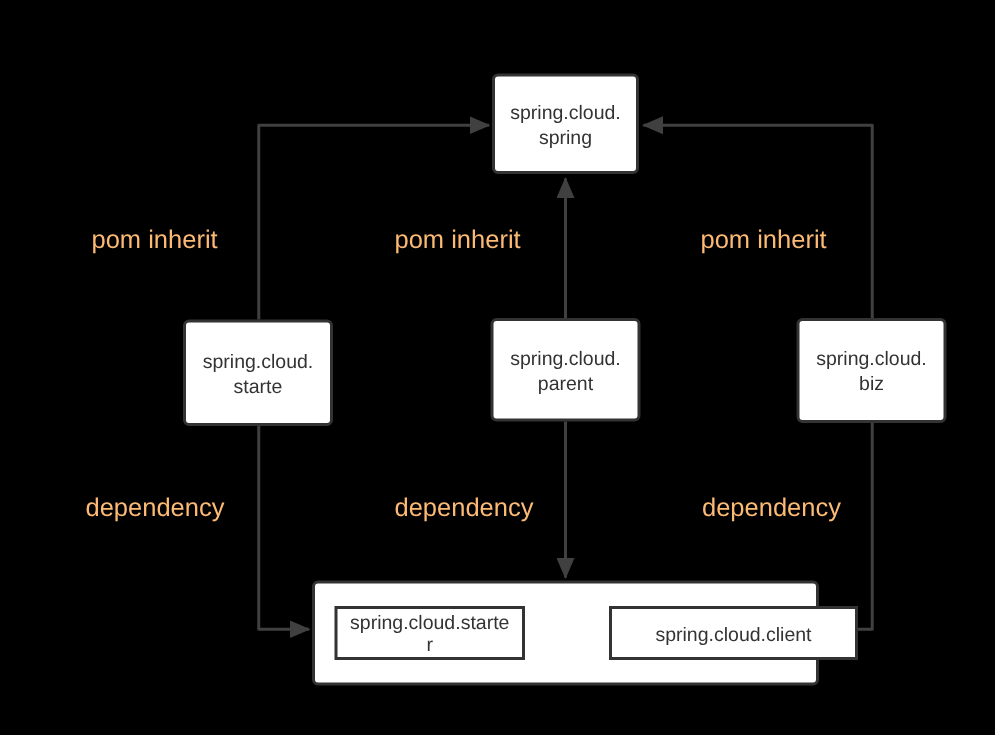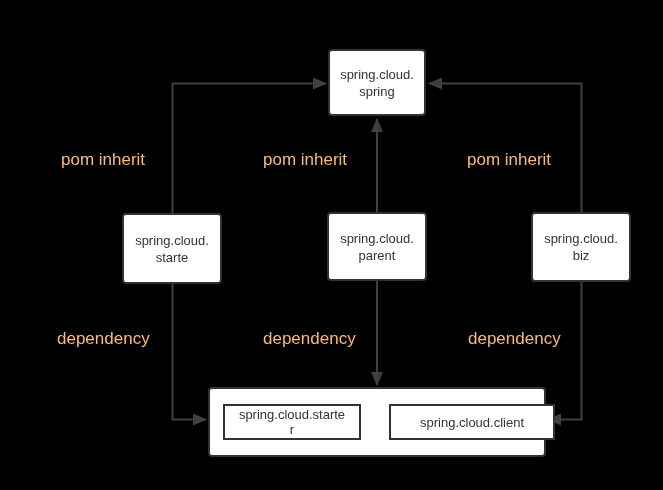--- a/index.html
+++ b/index.html
@@ -38,22 +38,22 @@
   .node-biz     { left: 531px; top: 212px; width: 100px; height: 70px; }
   .group-box    { left: 208px; top: 387px; width: 338px; height: 70px;
                   position: absolute; box-sizing: border-box;
                   background: #ffffff; border: 2px solid #333333;
                   border-radius: 4px; z-index: 1; }
   .inner-node {
     border-radius: 0;
     line-height: 15px;
     z-index: 3;
   }
-  .node-starter { left: 223px; top: 404px; width: 138px; height: 36px; }
-  .node-client  { left: 389px; top: 404px; width: 166px; height: 36px; }
+  .node-starter { left: 223px; top: 404px; width: 127px; height: 36px; }
+  .node-client  { left: 406px; top: 404px; width: 166px; height: 36px; }
   .edge-label {
     position: absolute;
     width: 110px;
     text-align: left;
     font-size: 17px;
     line-height: 16px;
     color: #fdba74;
     z-index: 2;
     white-space: nowrap;
   }

